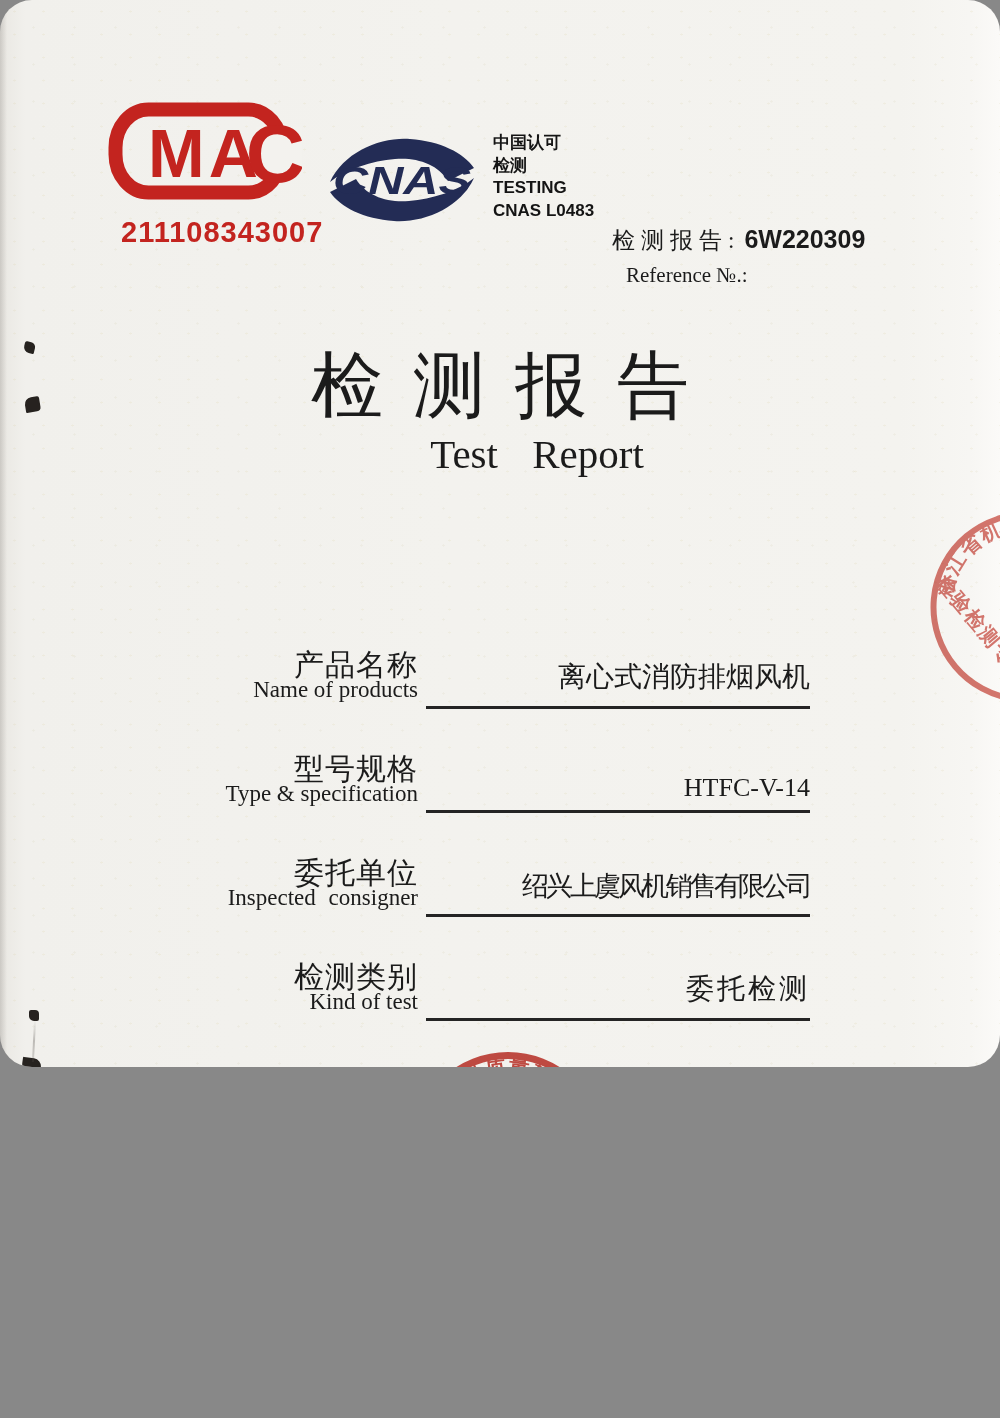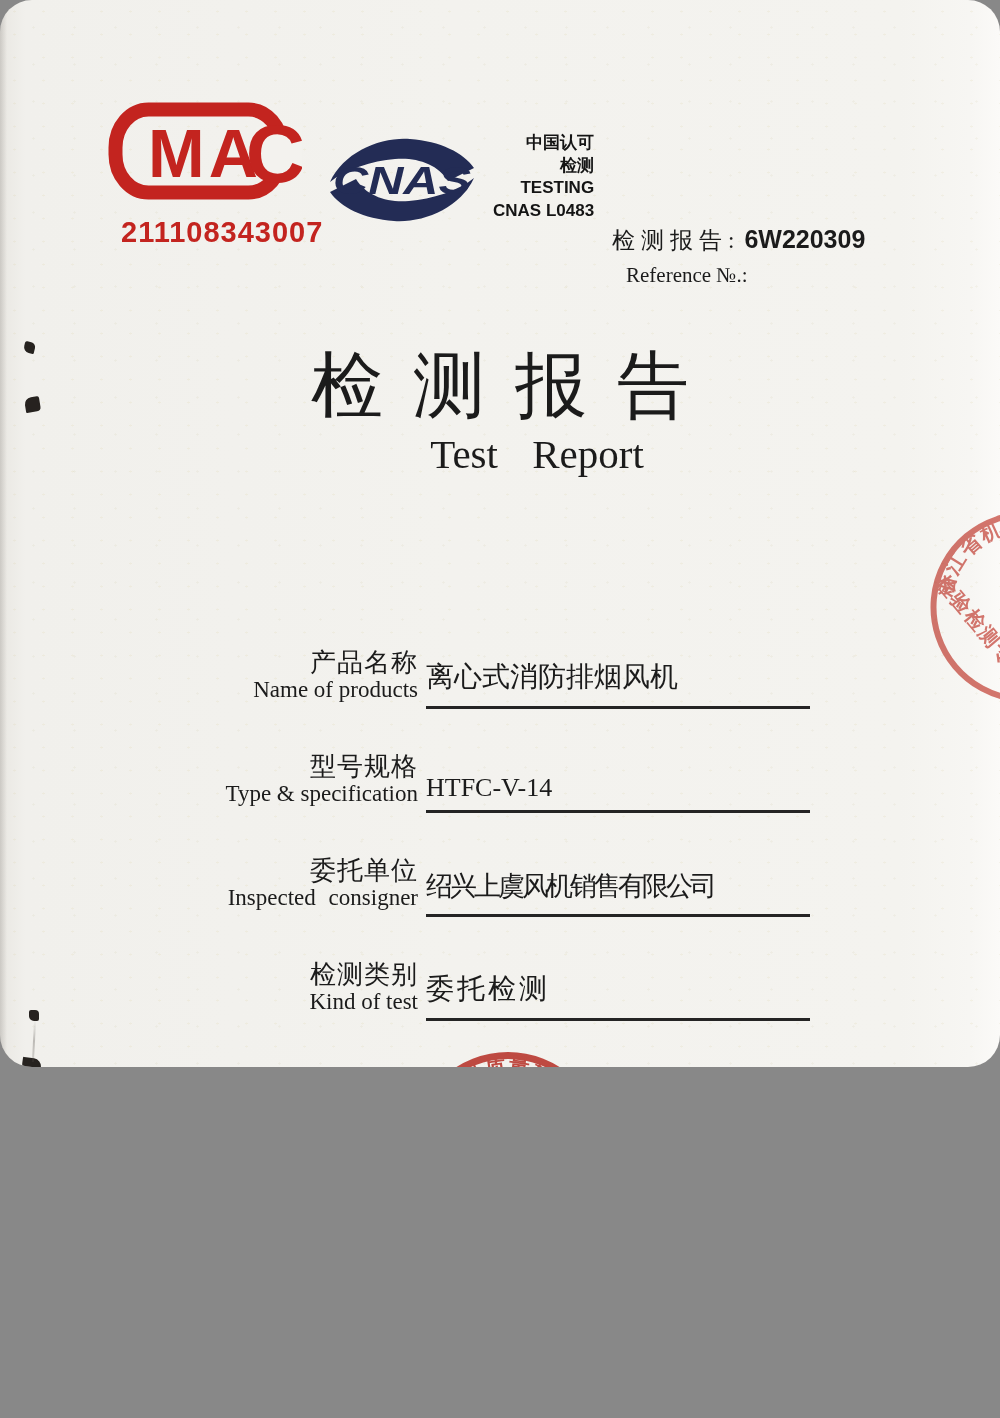--- a/index.html
+++ b/index.html
@@ -12,35 +12,35 @@
     background-size:29px 23px, 41px 37px, 100% 100%;
     background-position:0 0, 13px 9px, 0 0;
     font-family:"Liberation Serif", serif;color:#1b1b1b;border-radius:32px;
   }
   .abs{position:absolute;}
   
   .cma-num{left:108px;top:216px;width:194px;text-align:center;
     font-family:"Liberation Sans",sans-serif;font-weight:bold;font-size:29px;
     letter-spacing:1px;color:#c3241f;margin-left:13px;}
   .cnas-block{left:493px;top:132px;font-family:"Liberation Sans",sans-serif;
-    font-weight:bold;font-size:17px;line-height:22.5px;color:#141414;text-align:right;}
+    font-weight:bold;font-size:17px;line-height:22.5px;color:#141414;}
   .report-no{left:612px;top:225px;font-size:23px;letter-spacing:6px;white-space:nowrap;}
   .report-no b{font-family:"Liberation Sans",sans-serif;font-size:25px;letter-spacing:0;padding-left:4px;}
   .reference{left:626px;top:263px;font-size:21px;}
   
   .title-zh{left:0;top:338px;width:1000px;text-align:center;font-size:72px;
     letter-spacing:30px;text-indent:30px;font-weight:normal;}
   .title-en{left:2px;top:430px;width:1000px;text-align:center;font-size:41px;word-spacing:24px;padding-left:35px;}
   
   .frow{position:absolute;left:0;width:1000px;height:64px;}
-  .frow .zh{position:absolute;right:582px;top:0;font-size:26px;letter-spacing:1px;white-space:nowrap;}
+  .frow .zh{position:absolute;right:582px;top:0;font-size:30px;letter-spacing:1px;white-space:nowrap;}
   .frow .en{position:absolute;right:582px;top:32px;font-size:23px;white-space:nowrap;}
   .frow .line{position:absolute;left:426px;width:384px;bottom:0;height:0;
     border-bottom:3px solid rgba(18,18,18,0.92);}
-  .frow .val{position:absolute;left:426px;width:384px;bottom:13px;text-align:left;
+  .frow .val{position:absolute;left:426px;width:384px;bottom:13px;text-align:right;
     font-size:28px;white-space:nowrap;margin-top:24px;}
   .frow .val.latin{font-size:26px;bottom:10px;}
   .frow .val.tight{letter-spacing:-3px;font-size:27px;}
   
   .company-zh{left:0;top:1128px;width:1000px;text-align:center;font-size:29px;
     letter-spacing:1.5px;text-indent:1.5px;}
   .company-en1{left:0;top:1168px;width:1000px;text-align:center;font-size:21px;}
   .company-en2{left:0;top:1193px;width:1000px;text-align:center;font-size:21px;}
   
   .stamp{mix-blend-mode:multiply;}

